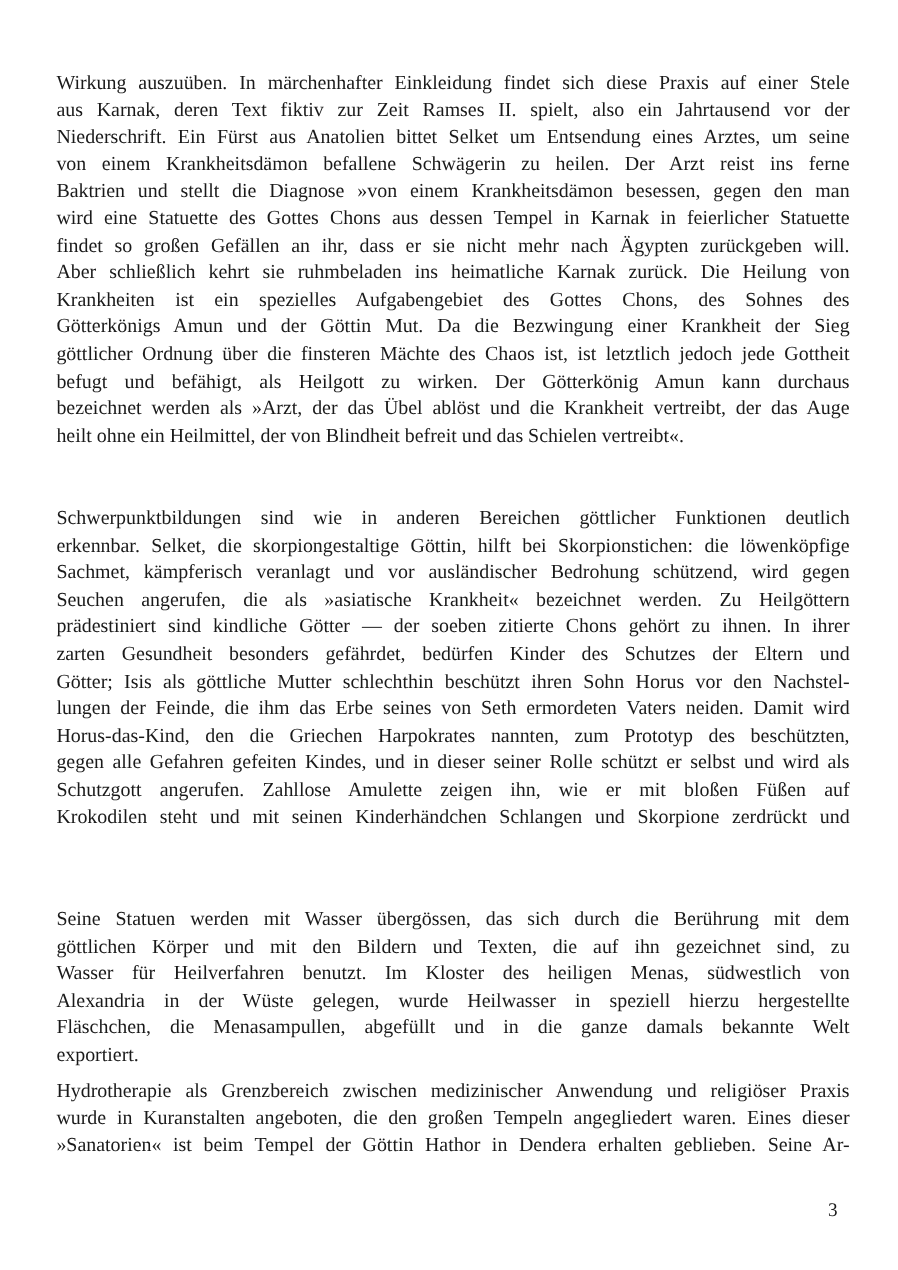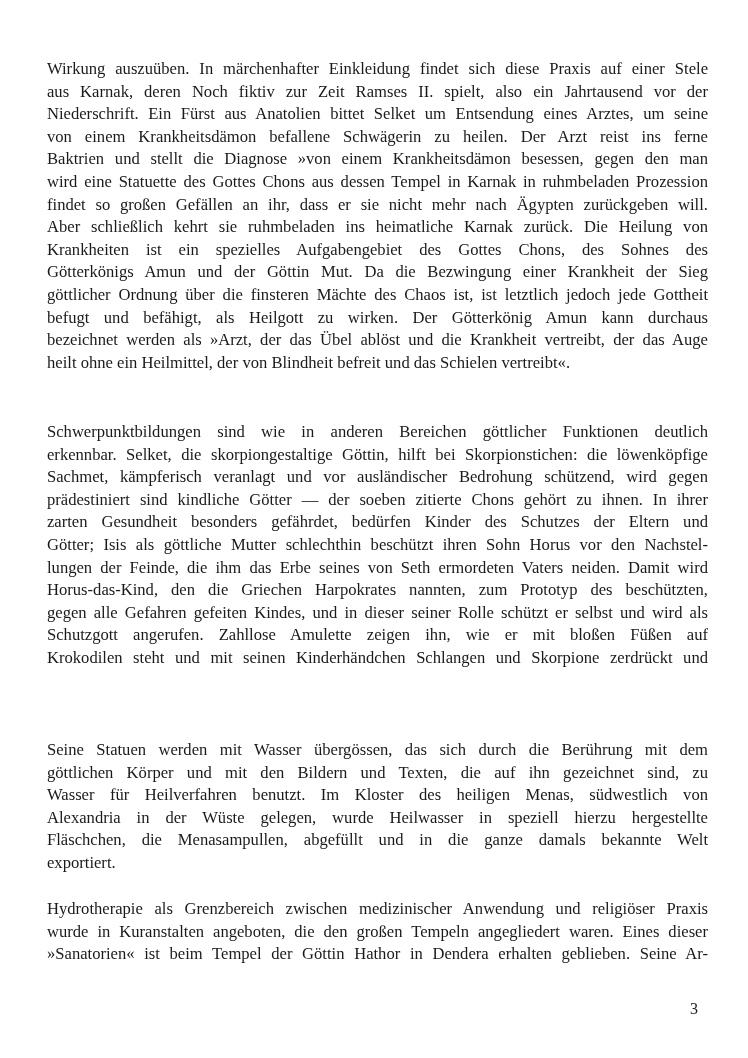--- a/index.html
+++ b/index.html
@@ -25,50 +25,51 @@
     font-size: 16px; color: #1a1a1a;
   }
 </style>
 </head>
 <body>
 
 <div class="page">
 
   <div class="para" style="top:58px">
     <span class="line">Wirkung auszuüben. In märchenhafter Einkleidung findet sich diese Praxis auf einer Stele</span>
-    <span class="line">aus Karnak, deren Noch fiktiv zur Zeit Ramses II. spielt, also ein Jahrtausend vor der</span>
+    <span class="line">aus Karnak, deren Text fiktiv zur Zeit Ramses II. spielt, also ein Jahrtausend vor der</span>
     <span class="line">Niederschrift. Ein Fürst aus Anatolien bittet Selket um Entsendung eines Arztes, um seine</span>
     <span class="line">von einem Krankheitsdämon befallene Schwägerin zu heilen. Der Arzt reist ins ferne</span>
     <span class="line">Baktrien und stellt die Diagnose »von einem Krankheitsdämon besessen, gegen den man</span>
-    <span class="line">wird eine Statuette des Gottes Chons aus dessen Tempel in Karnak in ruhmbeladen Prozession</span>
+    <span class="line">wird eine Statuette des Gottes Chons aus dessen Tempel in Karnak in feierlicher Statuette</span>
     <span class="line">findet so großen Gefällen an ihr, dass er sie nicht mehr nach Ägypten zurückgeben will.</span>
     <span class="line">Aber schließlich kehrt sie ruhmbeladen ins heimatliche Karnak zurück. Die Heilung von</span>
     <span class="line">Krankheiten ist ein spezielles Aufgabengebiet des Gottes Chons, des Sohnes des</span>
     <span class="line">Götterkönigs Amun und der Göttin Mut. Da die Bezwingung einer Krankheit der Sieg</span>
     <span class="line">göttlicher Ordnung über die finsteren Mächte des Chaos ist, ist letztlich jedoch jede Gottheit</span>
     <span class="line">befugt und befähigt, als Heilgott zu wirken. Der Götterkönig Amun kann durchaus</span>
     <span class="line">bezeichnet werden als »Arzt, der das Übel ablöst und die Krankheit vertreibt, der das Auge</span>
     <span class="line last">heilt ohne ein Heilmittel, der von Blindheit befreit und das Schielen vertreibt«.</span>
   </div>
 
   <div class="para" style="top:421px">
     <span class="line">Schwerpunktbildungen sind wie in anderen Bereichen göttlicher Funktionen deutlich</span>
     <span class="line">erkennbar. Selket, die skorpiongestaltige Göttin, hilft bei Skorpionstichen: die löwenköpfige</span>
     <span class="line">Sachmet, kämpferisch veranlagt und vor ausländischer Bedrohung schützend, wird gegen</span>
+    <span class="line">Seuchen angerufen, die als »asiatische Krankheit« bezeichnet werden. Zu Heilgöttern</span>
     <span class="line">prädestiniert sind kindliche Götter — der soeben zitierte Chons gehört zu ihnen. In ihrer</span>
     <span class="line">zarten Gesundheit besonders gefährdet, bedürfen Kinder des Schutzes der Eltern und</span>
     <span class="line">Götter; Isis als göttliche Mutter schlechthin beschützt ihren Sohn Horus vor den Nachstel-</span>
     <span class="line">lungen der Feinde, die ihm das Erbe seines von Seth ermordeten Vaters neiden. Damit wird</span>
     <span class="line">Horus-das-Kind, den die Griechen Harpokrates nannten, zum Prototyp des beschützten,</span>
     <span class="line">gegen alle Gefahren gefeiten Kindes, und in dieser seiner Rolle schützt er selbst und wird als</span>
     <span class="line">Schutzgott angerufen. Zahllose Amulette zeigen ihn, wie er mit bloßen Füßen auf</span>
     <span class="line">Krokodilen steht und mit seinen Kinderhändchen Schlangen und Skorpione zerdrückt und</span>
   </div>
 
-  <div class="para" style="top:739px">
+  <div class="para" style="top:755px">
     <span class="line">Seine Statuen werden mit Wasser übergössen, das sich durch die Berührung mit dem</span>
     <span class="line">göttlichen Körper und mit den Bildern und Texten, die auf ihn gezeichnet sind, zu</span>
     <span class="line">Wasser für Heilverfahren benutzt. Im Kloster des heiligen Menas, südwestlich von</span>
     <span class="line">Alexandria in der Wüste gelegen, wurde Heilwasser in speziell hierzu hergestellte</span>
     <span class="line">Fläschchen, die Menasampullen, abgefüllt und in die ganze damals bekannte Welt</span>
     <span class="line last">exportiert.</span>
   </div>
 
   <div class="para" style="top:898px">
     <span class="line">Hydrotherapie als Grenzbereich zwischen medizinischer Anwendung und religiöser Praxis</span>

